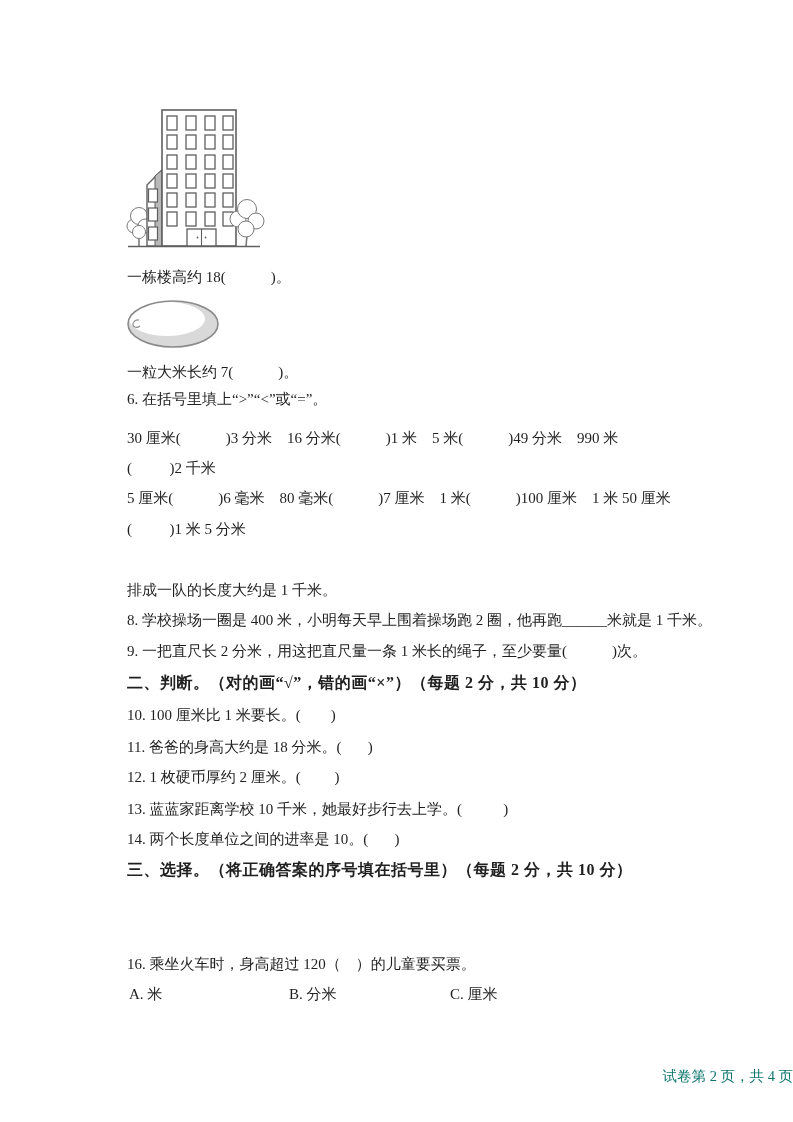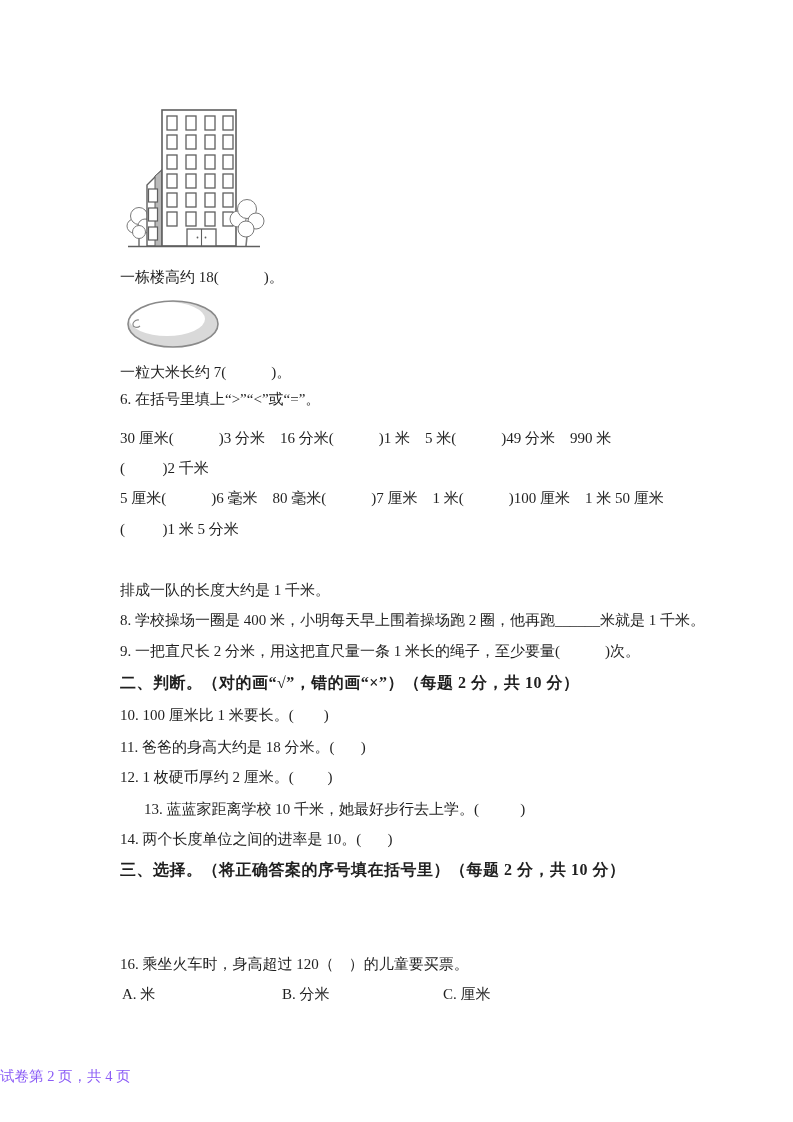--- a/index.html
+++ b/index.html
@@ -7,42 +7,42 @@
     position:relative;
     width:793px;height:1122px;
     margin:0 auto;
     background:#ffffff;
     overflow:hidden;
     font-family:"Liberation Serif","DejaVu Serif",serif;
     color:#1f1f1f;
   }
   .ln{
     position:absolute;
-    left:120px;
+    left:127px;
     white-space:pre;
     font-size:15px;
     line-height:20px;
     color:#1f1f1f;
   }
   .hd{
     font-weight:bold;
     font-size:16px;
     letter-spacing:0.5px;
   }
   .optrow{width:570px;height:20px;}
   .opt{position:absolute;top:0;white-space:pre;}
   .opt-a{left:2px;}
   .opt-b{left:162px;}
   .opt-c{left:323px;}
   .footer{
     position:absolute;
     top:1067px;left:0;width:100%;
-    text-align:left;
+    text-align:right;
     font-size:14.5px;
-    color:#8b5cf6;
+    color:#0f766e;
     white-space:pre;
   }
   .illu{position:absolute;}
 </style>
 </head>
 <body>
 
 <div class="page">
 
   <svg class="illu" style="left:120px;top:105px;" width="145" height="145" viewBox="0 0 145 145">
@@ -131,21 +131,21 @@
   <div class="ln" style="top:580px;">排成一队的长度大约是 1 千米。</div>
 
   <div class="ln" style="top:610px;">8. 学校操场一圈是 400 米，小明每天早上围着操场跑 2 圈，他再跑______米就是 1 千米。</div>
   <div class="ln" style="top:641px;">9. 一把直尺长 2 分米，用这把直尺量一条 1 米长的绳子，至少要量(            )次。</div>
 
   <div class="ln hd" style="top:673px;">二、判断。（对的画“√”，错的画“×”）（每题 2 分，共 10 分）</div>
 
   <div class="ln" style="top:705px;">10. 100 厘米比 1 米要长。(        )</div>
   <div class="ln" style="top:737px;">11. 爸爸的身高大约是 18 分米。(       )</div>
   <div class="ln" style="top:767px;">12. 1 枚硬币厚约 2 厘米。(         )</div>
-  <div class="ln" style="top:799px;margin-left:24px;">13. 蓝蓝家距离学校 10 千米，她最好步行去上学。(           )</div>
+  <div class="ln" style="top:799px;">13. 蓝蓝家距离学校 10 千米，她最好步行去上学。(           )</div>
   <div class="ln" style="top:829px;">14. 两个长度单位之间的进率是 10。(       )</div>
 
   <div class="ln hd" style="top:860px;">三、选择。（将正确答案的序号填在括号里）（每题 2 分，共 10 分）</div>
 
 
   <div class="ln" style="top:954px;">16. 乘坐火车时，身高超过 120（　）的儿童要买票。</div>
   <div class="ln optrow" style="top:984px;">
     <span class="opt opt-a">A. 米</span>
     <span class="opt opt-b">B. 分米</span>
     <span class="opt opt-c">C. 厘米</span>

